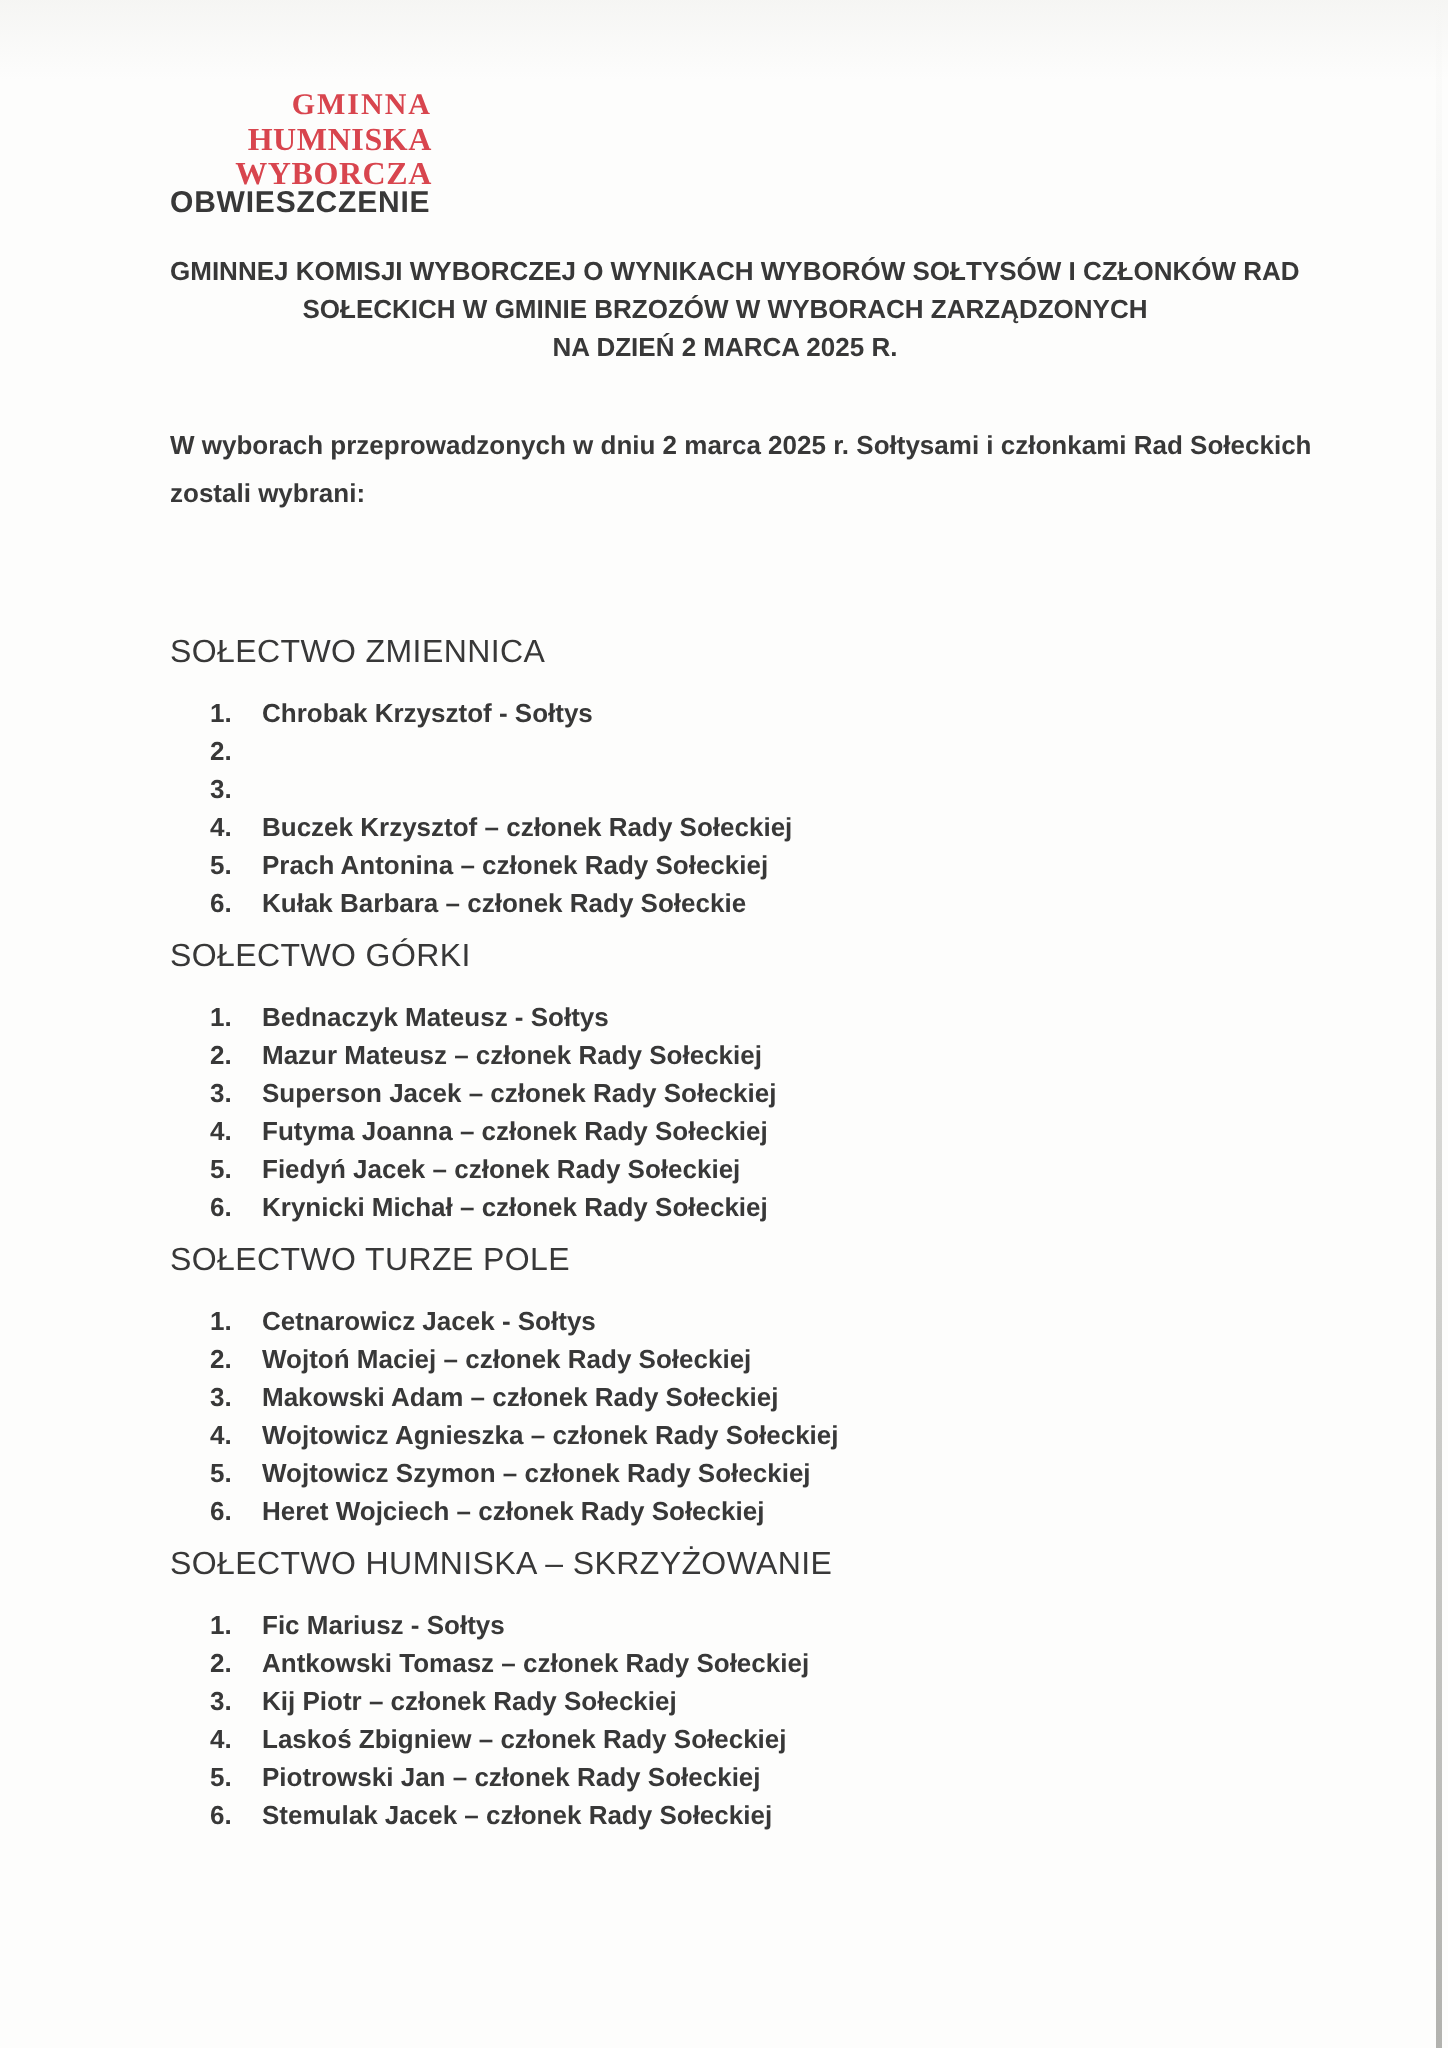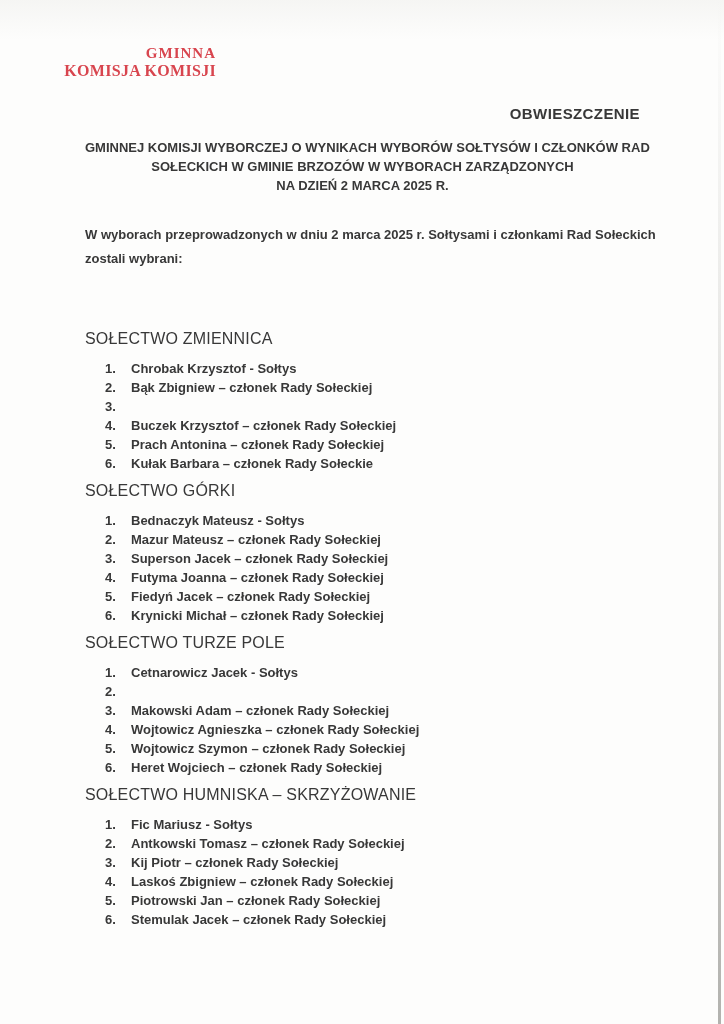--- a/index.html
+++ b/index.html
@@ -54,22 +54,22 @@
   }
   .stamp .stamp-line1 { font-size: 15px; letter-spacing: 1px; }
   .stamp .stamp-line2 { font-size: 16px; letter-spacing: 0.3px; }
 
   .page {
     position: relative;
     padding: 46px 84px 0 85px;
   }
 
   .doc-title {
-    margin-top: 59px;
-    text-align: right;
+    margin-top: 47px;
+    text-align: left;
     font-size: 15px;
     font-weight: bold;
     letter-spacing: 0.4px;
     line-height: 18px;
   }
 
   .doc-subtitle {
     margin-top: 15px;
     text-align: center;
     font-size: 13px;
@@ -118,21 +118,21 @@
   }
 </style>
 </head>
 <body style="color: rgb(56, 56, 56); background: rgb(253, 253, 252);">
 
 <div class="scan-shade-top"></div>
 <div class="scan-edge-right"></div>
 
 <div class="stamp" style="color: rgb(216, 69, 78);">
   <div class="stamp-line1">GMINNA</div>
-  <div class="stamp-line2">KOMISJA KOMISJI</div>
+  <div class="stamp-line2">HUMNISKA WYBORCZA</div>
 </div>
 
 <div class="page">
 
   <h1 class="doc-title">OBWIESZCZENIE</h1>
 
   <div class="doc-subtitle">
     <div class="subtitle-line">GMINNEJ KOMISJI WYBORCZEJ  O WYNIKACH WYBORÓW SOŁTYSÓW I CZŁONKÓW RAD</div>
     <div class="subtitle-line">SOŁECKICH W GMINIE  BRZOZÓW W WYBORACH ZARZĄDZONYCH</div>
     <div class="subtitle-line">NA DZIEŃ 2 MARCA 2025 R.</div>
@@ -146,21 +146,20 @@
   <div class="sections">
       <section class="solectwo">
         <h3 class="sec-heading">SOŁECTWO ZMIENNICA</h3>
         <ol class="member-list">
           <li class="member">
             <span class="num">1.</span>
             <span class="txt">Chrobak Krzysztof - Sołtys</span>
           </li>
           <li class="member">
             <span class="num">2.</span>
-            <span class="txt">Bąk Zbigniew – członek Rady Sołeckiej</span>
           </li>
           <li class="member">
             <span class="num">3.</span>
           </li>
           <li class="member">
             <span class="num">4.</span>
             <span class="txt">Buczek Krzysztof – członek Rady Sołeckiej</span>
           </li>
           <li class="member">
             <span class="num">5.</span>
@@ -203,20 +202,21 @@
       </section>
       <section class="solectwo">
         <h3 class="sec-heading">SOŁECTWO TURZE POLE</h3>
         <ol class="member-list">
           <li class="member">
             <span class="num">1.</span>
             <span class="txt">Cetnarowicz Jacek - Sołtys</span>
           </li>
           <li class="member">
             <span class="num">2.</span>
+            <span class="txt">Wojtoń Maciej – członek Rady Sołeckiej</span>
           </li>
           <li class="member">
             <span class="num">3.</span>
             <span class="txt">Makowski Adam – członek Rady Sołeckiej</span>
           </li>
           <li class="member">
             <span class="num">4.</span>
             <span class="txt">Wojtowicz Agnieszka – członek Rady Sołeckiej</span>
           </li>
           <li class="member">

